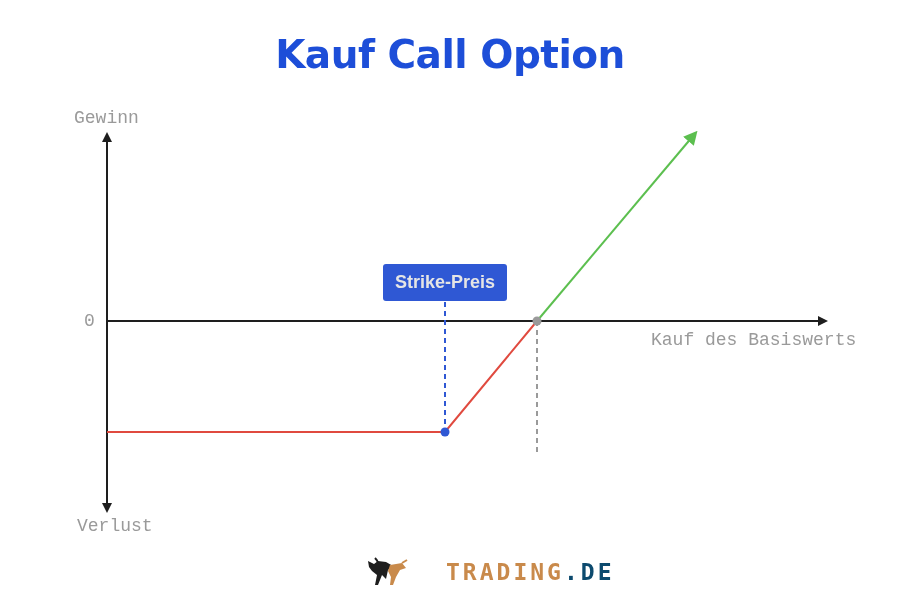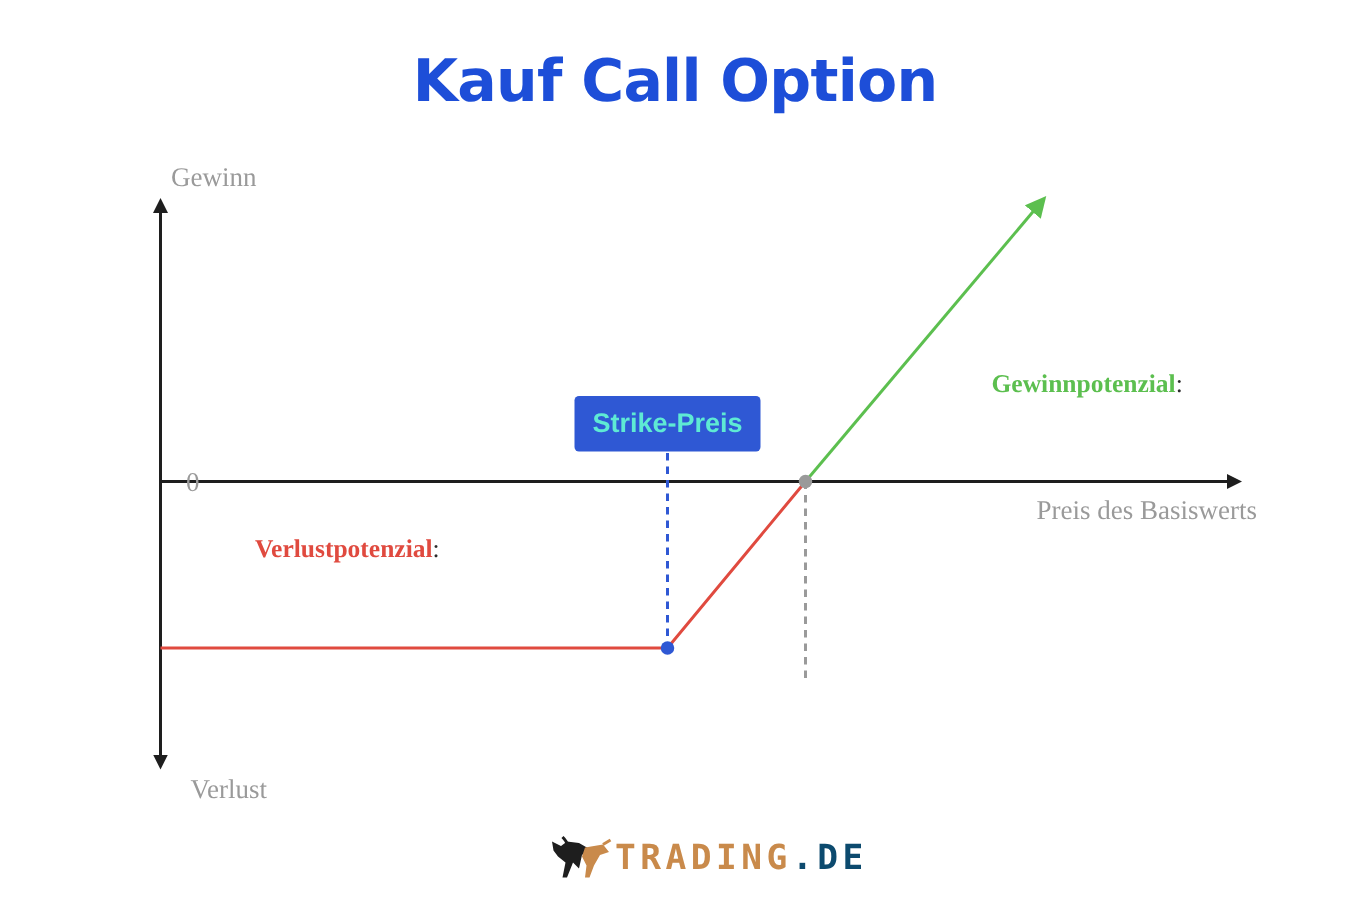--- a/index.html
+++ b/index.html
@@ -2,25 +2,25 @@
 <html><head>
 <meta charset="utf-8">
 <style>
   html, body { margin: 0; padding: 0; background: #ffffff; }
   body { width: 900px; height: 598px; position: relative; overflow: hidden;
          font-family: "DejaVu Sans", sans-serif; }
   .title { position: absolute; top: 32px; left: 0; width: 900px; text-align: center;
            font-family: "DejaVu Sans", sans-serif; font-weight: bold; font-size: 39px;
            color: #1d4ed8; letter-spacing: -0.5px; }
   svg.plot { position: absolute; left: 0; top: 0; }
-  .lbl { position: absolute; font-family: Liberation Serif, serif; margin-left: 40px; }
+  .lbl { position: absolute; font-family: Liberation Mono, monospace; }
   .axis-lbl { color: #9a9a9a; font-size: 18px; }
   .txt { color: #2b2b2b; font-size: 17px; line-height: 24px; }
   .strike-badge { position: absolute; left: 383px; top: 264px; width: 124px; height: 37px;
-                  background: #2f58d4; border-radius: 3px; color: #5eead4;
+                  background: #2f58d4; border-radius: 3px; color: #e5e5e5;
                   font-family: "Liberation Sans", sans-serif; font-weight: bold; font-size: 18px;
                   display: flex; align-items: center; justify-content: center; }
   .logo { position: absolute; left: 366px; top: 554px; height: 36px; display: flex; align-items: center; }
   .logo-text { font-family: "DejaVu Sans Mono", monospace; font-weight: bold; font-size: 23px;
                letter-spacing: 3px; }
 </style>
 </head>
 <body>
 
 <div class="title">Kauf Call Option</div>
@@ -51,38 +51,36 @@
   <polyline points="107,432 445,432 537,321" fill="none" stroke="#e04a3f" stroke-width="2"></polyline>
 
   <line x1="537" y1="321" x2="693" y2="136" stroke="#5cbf4f" stroke-width="2" marker-end="url(#arrGreen)"></line>
 
   <circle cx="445" cy="432" r="4.5" fill="#2f58d4"></circle>
   <circle cx="537" cy="321" r="4.5" fill="#9a9a9a"></circle>
 </svg>
 
 <div class="lbl axis-lbl" style="left:74px; top:108px;">Gewinn</div>
 <div class="lbl axis-lbl" style="left:84px; top:311px;">0</div>
-<div class="lbl axis-lbl" style="left:87px; top:516px;">Verlust</div>
-<div class="lbl axis-lbl" style="left:651px; top:330px;">Preis des Basiswerts</div>
+<div class="lbl axis-lbl" style="left:77px; top:516px;">Verlust</div>
+<div class="lbl axis-lbl" style="left:651px; top:330px;">Kauf des Basiswerts</div>
 
 <div class="strike-badge">Strike-Preis</div>
 
 <div class="lbl txt" style="left:621px; top:244px;">
-  <div><span style="color:#5cbf4f; font-weight:bold;">Gewinnpotenzial</span><span>:</span></div>
 </div>
 
 <div class="lbl txt" style="left:130px; top:354px;">
-  <div><span style="color:#e04a3f; font-weight:bold;">Verlustpotenzial</span><span>:</span></div>
 </div>
 
 <div class="lbl txt" style="left:437px; top:454px; width:200px; text-align:center;">
 </div>
 
 <div class="logo">
   <svg width="44" height="34" viewBox="0 0 44 34">
     <path d="M2,6 L8,9 L12,6 L20,7 L27,11 L22,15 L20,24 L16,20 L12,30 L9,30 L11,20 L6,16 L3,12 Z" fill="#1e1e1e"></path>
     <path d="M9,3 Q12,6 12,8" stroke="#1e1e1e" stroke-width="2" fill="none"></path>
     <path d="M24,10 L36,8 L40,13 L34,15 L30,22 L27,30 L24,30 L25,22 L22,16 Z" fill="#c98a4b"></path>
     <path d="M36,8 L41,5" stroke="#c98a4b" stroke-width="2"></path>
   </svg>
-  <span class="logo-text" style="color:#c98a4b;">TRADING</span>
+  <span class="logo-text" style="color:#c98a4b;margin-left:36px;">TRADING</span>
     <span class="logo-text" style="color:#0c4a6e;">.DE</span>
 </div>
 
 </body></html>

